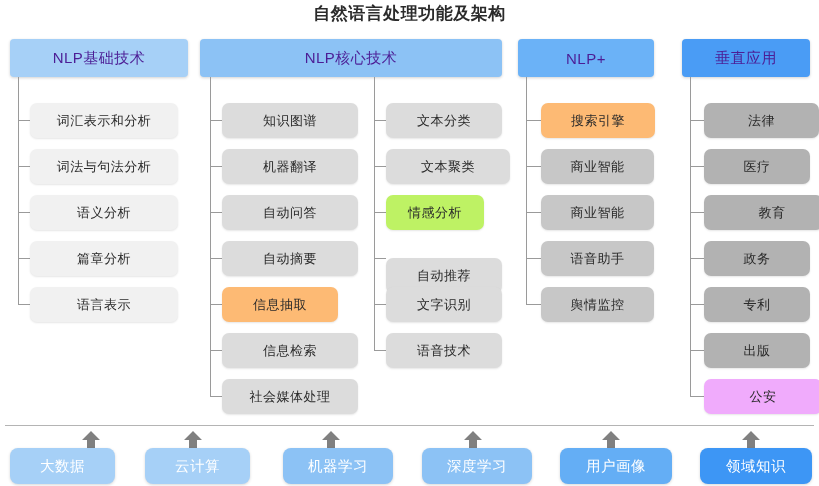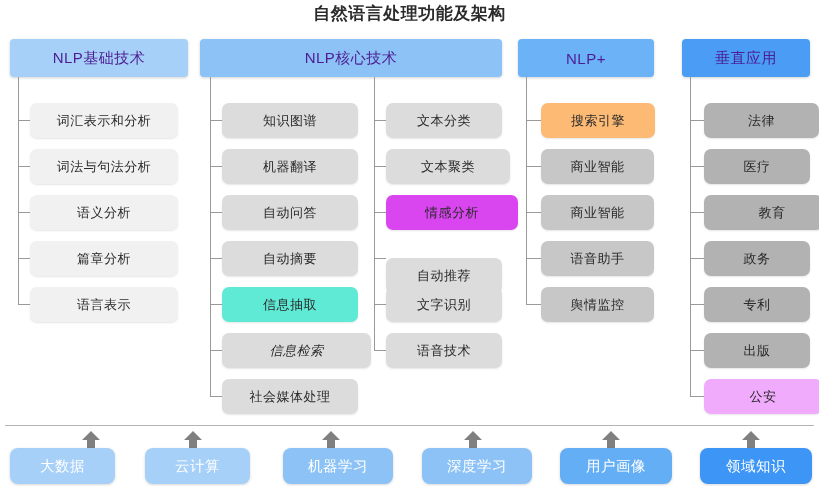--- a/index.html
+++ b/index.html
@@ -114,32 +114,32 @@
     <div class="rail" style="left: 210px; top: 77px; height: 319px;"></div>
     <div class="stub" style="left: 210px; top: 120px; width: 12px;"></div>
     <div class="leaf" style="left: 222px; top: 103px; width: 136px; background: rgb(220, 220, 220);">知识图谱</div>
     <div class="stub" style="left: 210px; top: 166px; width: 12px;"></div>
     <div class="leaf" style="left: 222px; top: 149px; width: 136px; background: rgb(220, 220, 220);">机器翻译</div>
     <div class="stub" style="left: 210px; top: 212px; width: 12px;"></div>
     <div class="leaf" style="left: 222px; top: 195px; width: 136px; background: rgb(220, 220, 220);">自动问答</div>
     <div class="stub" style="left: 210px; top: 258px; width: 12px;"></div>
     <div class="leaf" style="left: 222px; top: 241px; width: 136px; background: rgb(220, 220, 220);">自动摘要</div>
     <div class="stub" style="left: 210px; top: 304px; width: 12px;"></div>
-    <div class="leaf" style="left: 222px; top: 287px; width: 136px; background: #5eead4;">信息抽取</div>
+    <div class="leaf" style="left: 222px; top: 287px; width: 116px; background: #fdba74;">信息抽取</div>
     <div class="stub" style="left: 210px; top: 350px; width: 12px;"></div>
-    <div class="leaf" style="left: 222px; top: 333px; width: 149px; background: rgb(220, 220, 220); font-style: italic;">信息检索</div>
+    <div class="leaf" style="left: 222px; top: 333px; width: 136px; background: rgb(220, 220, 220);">信息检索</div>
     <div class="stub" style="left: 210px; top: 396px; width: 12px;"></div>
     <div class="leaf" style="left: 222px; top: 379px; width: 136px; background: rgb(220, 220, 220);">社会媒体处理</div>
     <div class="rail" style="left: 374px; top: 77px; height: 273px;"></div>
     <div class="stub" style="left: 374px; top: 120px; width: 12px;"></div>
     <div class="leaf" style="left: 386px; top: 103px; width: 116px; background: rgb(220, 220, 220);">文本分类</div>
     <div class="stub" style="left: 374px; top: 166px; width: 12px;"></div>
     <div class="leaf" style="left: 386px; top: 149px; width: 124px; background: rgb(220, 220, 220);">文本聚类</div>
     <div class="stub" style="left: 374px; top: 212px; width: 12px;"></div>
-    <div class="leaf" style="left: 386px; top: 195px; width: 132px; background: #d946ef;">情感分析</div>
+    <div class="leaf" style="left: 386px; top: 195px; width: 98px; background: #bef264;">情感分析</div>
     <div class="stub" style="left: 374px; top: 258px; width: 12px;"></div>
     <div class="leaf" style="left: 386px; top: 258px; width: 116px; background: rgb(220, 220, 220);">自动推荐</div>
     <div class="stub" style="left: 374px; top: 304px; width: 12px;"></div>
     <div class="leaf" style="left: 386px; top: 287px; width: 116px; background: rgb(220, 220, 220);">文字识别</div>
     <div class="stub" style="left: 374px; top: 350px; width: 12px;"></div>
     <div class="leaf" style="left: 386px; top: 333px; width: 116px; background: rgb(220, 220, 220);">语音技术</div>
     <div class="col-header" style="left: 518px; top: 39px; width: 136px; background: rgb(107, 178, 247);">NLP+</div>
     <div class="rail" style="left: 526px; top: 77px; height: 227px;"></div>
     <div class="stub" style="left: 526px; top: 120px; width: 15px;"></div>
     <div class="leaf" style="left: 541px; top: 103px; width: 114px; background: #fdba74;">搜索引擎</div>

